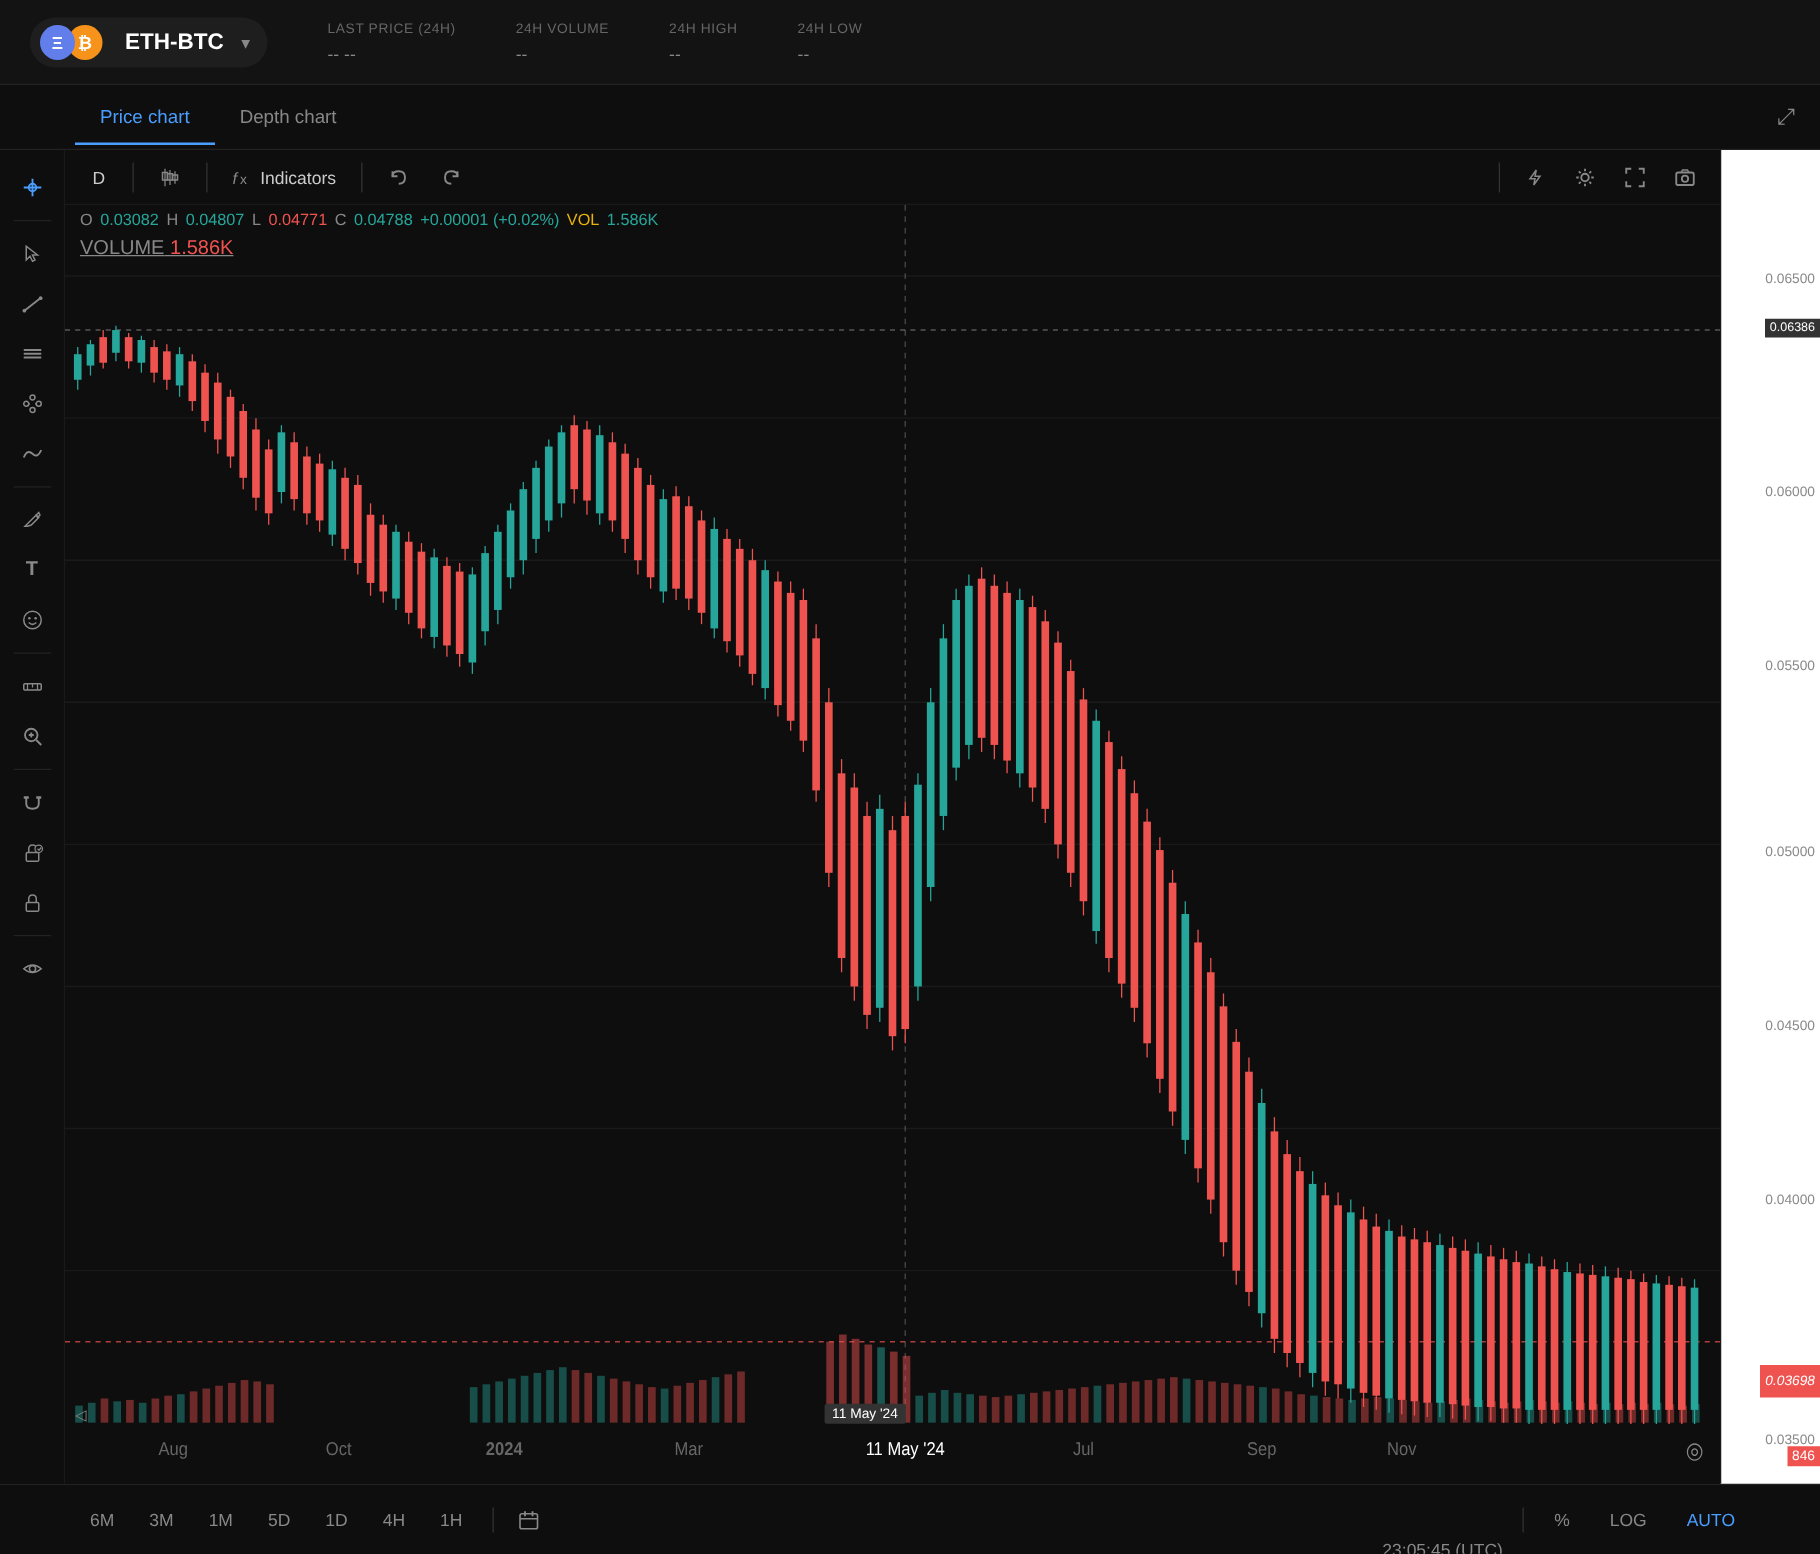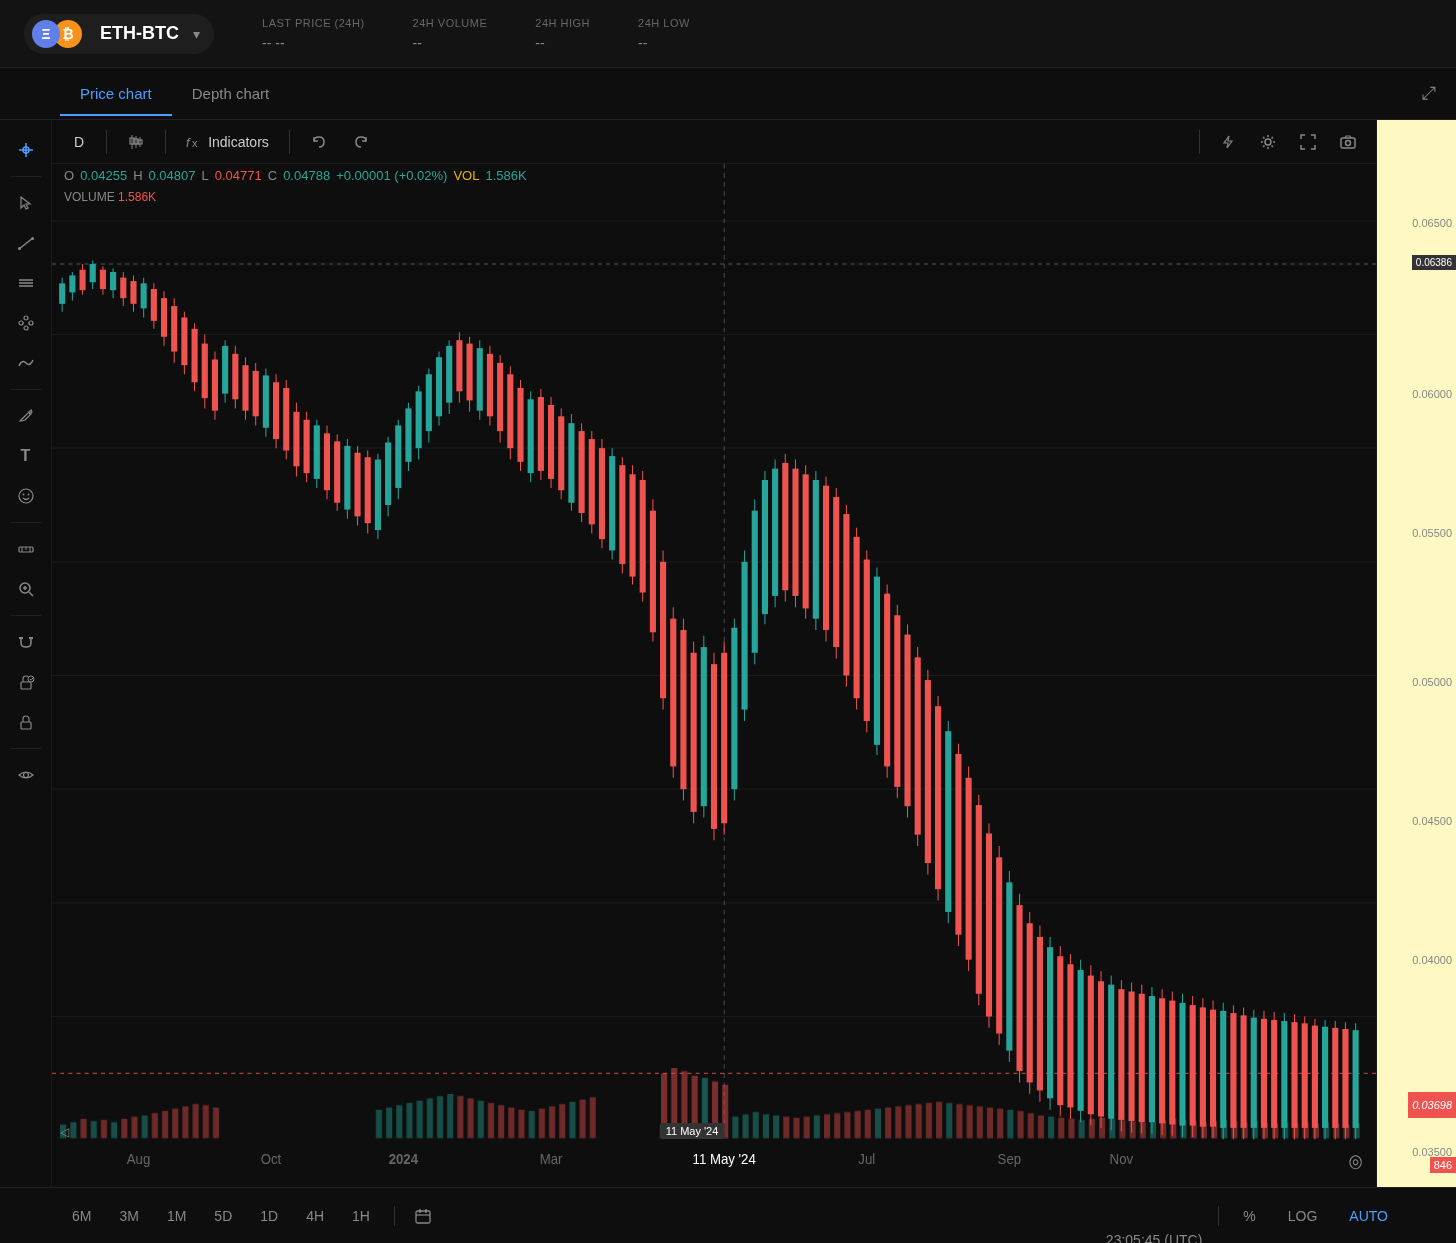--- a/index.html
+++ b/index.html
@@ -188,23 +188,24 @@
     .ohlc-h { color: #26a69a; }
     .ohlc-l { color: #ef5350; }
     .ohlc-c { color: #26a69a; }
     .ohlc-change { color: #26a69a; }
     .ohlc-vol { color: #eab308; }
     .ohlc-vol-val { color: #26a69a; }
     .volume-label {
       position: absolute;
       top: 70px;
       left: 12px;
-      font-size: 12px;
+      font-size: 16px;
       z-index: 10;
       color: #888;
+      text-decoration: underline;
     }
     .volume-val { color: #ef5350; }
 
     
     .price-axis {
       width: 80px;
       background: #0e0e0e;
       border-left: 1px solid #1a1a1a;
       position: relative;
     }
@@ -485,21 +486,21 @@
             <rect x="2" y="5" width="14" height="10" rx="1.5" stroke="#888" stroke-width="1.5" fill="none"></rect>
             <circle cx="9" cy="10" r="2.5" stroke="#888" stroke-width="1.5" fill="none"></circle>
             <path d="M6 5 L7 3 L11 3 L12 5" stroke="#888" stroke-width="1.2" fill="none"></path>
           </svg>
         </div>
       </div>
     </div>
 
     <div class="ohlc-info">
       <span class="ohlc-label">O</span>
-      <span class="ohlc-o">0.04255</span>
+      <span class="ohlc-o">0.03082</span>
       <span class="ohlc-label">H</span>
       <span class="ohlc-h">0.04807</span>
       <span class="ohlc-label">L</span>
       <span class="ohlc-l">0.04771</span>
       <span class="ohlc-label">C</span>
       <span class="ohlc-c">0.04788</span>
       <span class="ohlc-change">+0.00001 (+0.02%)</span>
       <span class="ohlc-vol">VOL</span>
       <span class="ohlc-vol-val">1.586K</span>
     </div>
@@ -1041,21 +1042,21 @@
       </svg>
 
       
       <div style="position:absolute;bottom:48px;left:640px;transform:translateX(-50%);background:#333;color:white;font-size:11px;padding:2px 6px;border-radius:2px;white-space:nowrap;">11 May '24</div>
 
       
       <div style="position:absolute;bottom:48px;left:8px;color:#888;font-size:12px;">◁</div>
     </div>
   </div>
 
-  <div class="price-axis" style="position:relative;width:80px;background:#fef9c3;border-left:1px solid #1a1a1a;">
+  <div class="price-axis" style="position:relative;width:80px;background:#ffffff;border-left:1px solid #1a1a1a;">
     <div style="position:relative;height:100%;padding-top:44px;">
 
       <div style="position:absolute;top:calc(44px + 5%);right:4px;font-size:11px;color:#888;">0.06500</div>
 
       <div style="position:absolute;top:calc(44px + 8.5%);right:0;font-size:10px;color:white;background:#333;padding:2px 4px;">0.06386</div>
 
       <div style="position:absolute;top:calc(44px + 21%);right:4px;font-size:11px;color:#888;">0.06000</div>
 
       <div style="position:absolute;top:calc(44px + 34%);right:4px;font-size:11px;color:#888;">0.05500</div>
 

